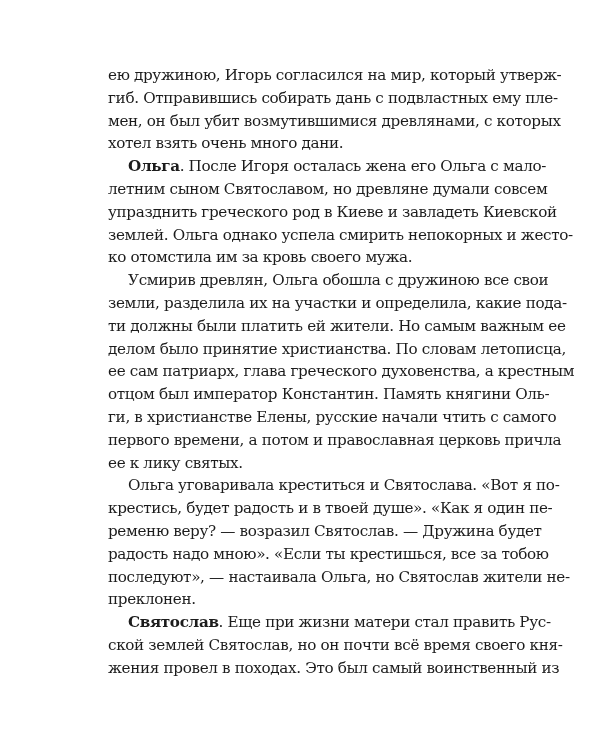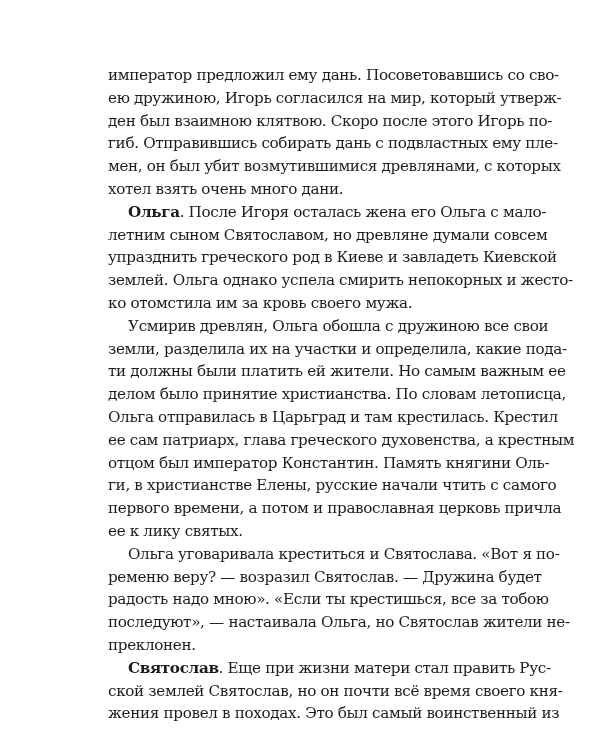--- a/index.html
+++ b/index.html
@@ -35,51 +35,49 @@
     color: #1c1c1c;
     margin-top: 48px;
   }
 </style>
 </head>
 <body>
 
 <div class="page">
 
   <div>
-    <span class="line">император предложил ему дань. Посоветовавшись со сво-</span>
     <span class="line">ею дружиною, Игорь согласился на мир, который утверж-</span>
-    <span class="line">ден был взаимною клятвою. Скоро после этого Игорь по-</span>
     <span class="line">гиб. Отправившись собирать дань с подвластных ему пле-</span>
     <span class="line">мен, он был убит возмутившимися древлянами, с которых</span>
     <span class="line last">хотел взять очень много дани.</span>
   </div>
 
   <div>
     <span class="line indent"><b class="bold">Ольга</b><span>. После Игоря осталась жена его Ольга с мало-</span></span>
     <span class="line">летним сыном Святославом, но древляне думали совсем</span>
     <span class="line">упразднить греческого род в Киеве и завладеть Киевской</span>
     <span class="line">землей. Ольга однако успела смирить непокорных и жесто-</span>
     <span class="line last">ко отомстила им за кровь своего мужа.</span>
   </div>
 
   <div>
     <span class="line indent">Усмирив древлян, Ольга обошла с дружиною все свои</span>
     <span class="line">земли, разделила их на участки и определила, какие пода-</span>
     <span class="line">ти должны были платить ей жители. Но самым важным ее</span>
     <span class="line">делом было принятие христианства. По словам летописца,</span>
-    <span class="line">Ольга отправилась в Царьград и там крестилась. Крестил</span>
     <span class="line">ее сам патриарх, глава греческого духовенства, а крестным</span>
     <span class="line">отцом был император Константин. Память княгини Оль-</span>
     <span class="line">ги, в христианстве Елены, русские начали чтить с самого</span>
     <span class="line">первого времени, а потом и православная церковь причла</span>
     <span class="line last">ее к лику святых.</span>
   </div>
 
   <div>
     <span class="line indent">Ольга уговаривала креститься и Святослава. «Вот я по-</span>
+    <span class="line">крестись, будет радость и в твоей душе». «Как я один пе-</span>
     <span class="line">ременю веру? — возразил Святослав. — Дружина будет</span>
     <span class="line">радость надо мною». «Если ты крестишься, все за тобою</span>
     <span class="line">последуют», — настаивала Ольга, но Святослав жители не-</span>
     <span class="line last">преклонен.</span>
   </div>
 
   <div>
     <span class="line indent"><b class="bold">Святослав</b><span>. Еще при жизни матери стал править Рус-</span></span>
     <span class="line">ской землей Святослав, но он почти всё время своего кня-</span>
     <span class="line">жения провел в походах. Это был самый воинственный из</span>

